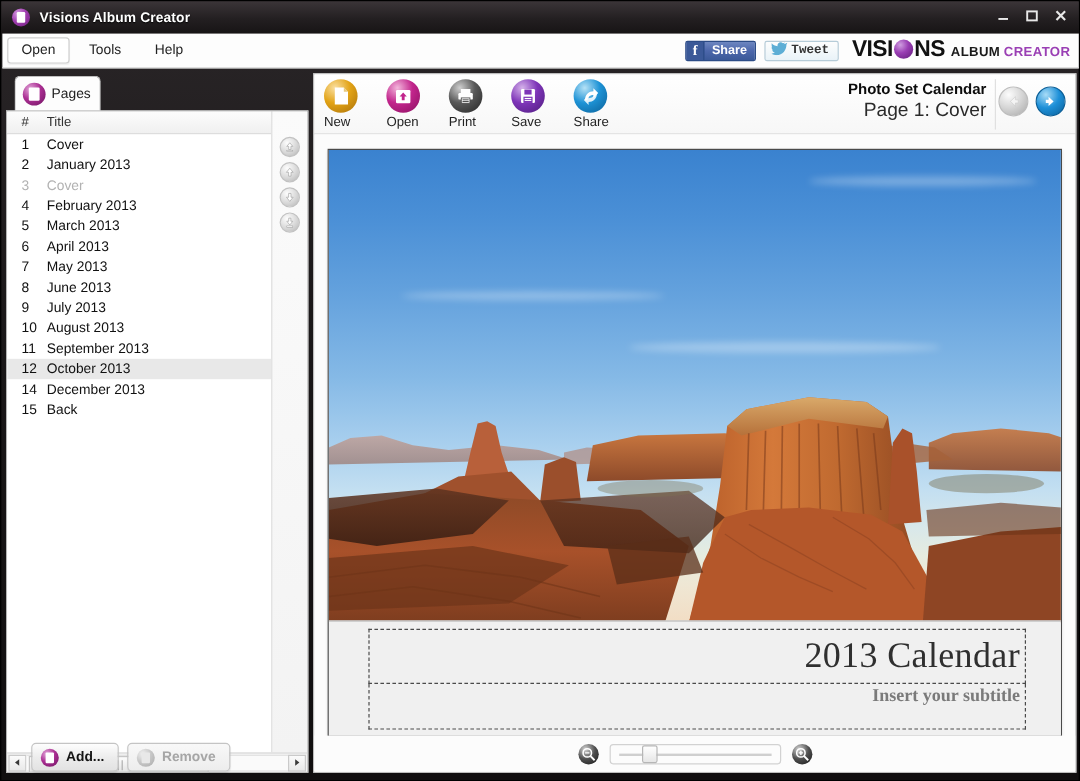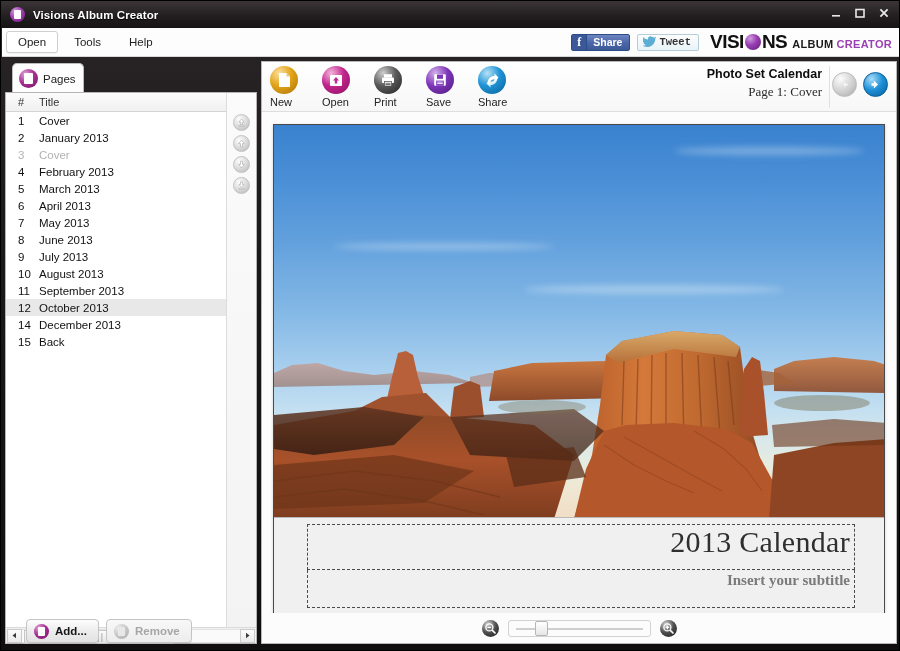--- a/index.html
+++ b/index.html
@@ -214,21 +214,21 @@
   .ico-new    { background: radial-gradient(circle at 33% 26%, #fadfa0 0%, #e2a316 45%, #a9700a 100%); }
   .ico-open   { background: radial-gradient(circle at 33% 26%, #f3b6dc 0%, #c2258c 45%, #8a0f60 100%); }
   .ico-save   { background: radial-gradient(circle at 33% 26%, #d5b2ea 0%, #7e35b8 45%, #4e1b7c 100%); }
   .ico-print  { background: radial-gradient(circle at 33% 26%, #cfcfcf 0%, #595959 45%, #232323 100%); }
   .ico-share  { background: radial-gradient(circle at 33% 26%, #b6e2f6 0%, #1e93d6 45%, #0b5f96 100%); }
 
   #doc-info {
     position: absolute; right: 74px; top: 5px; text-align: right;
   }
   #doc-title { font-size: 12.5px; font-weight: bold; color: #0c0c0c; }
-  #doc-page { font-size: 13px; color: #2a2a2a; margin-top: 3px; font-family: Liberation Serif, serif; }
+  #doc-page { font-size: 16px; color: #2a2a2a; margin-top: 3px; }
   #nav-sep { position: absolute; right: 66px; top: 4px; width: 1px; height: 42px; background: #e0e0e0; }
   #nav-btns { position: absolute; right: 8px; top: 10px; display: flex; gap: 6px; }
   .nav-circle { width: 25px; height: 25px; border-radius: 50%; display: flex; align-items: center; justify-content: center; }
   .nav-back { background: radial-gradient(circle at 33% 26%, #fcfcfc 0%, #d4d4d4 50%, #a8a8a8 100%); border:1px solid #bcbcbc; }
   .nav-fwd  { background: radial-gradient(circle at 33% 26%, #a8dcf7 0%, #1e90d8 48%, #0a5e97 100%); border:1px solid #0a5e97; }
 
   #canvas-area {
     position: absolute; left: 0; top: 50px; width: 634px; height: 531px;
     background: #fcfcfc; display: flex; flex-direction: column; align-items: center;
   }
@@ -246,21 +246,21 @@
       #a8cfee 62%, #c3dff1 72%, #d9e8ea 80%, #e6ecdf 86%, #efe7d4 92%, #f2ddc4 100%);
   }
   .cloud { position:absolute; background: rgba(255,255,255,.30); border-radius: 50%; filter: blur(3px); }
   #bottom-text-area {
     position: absolute; left: 0; bottom: 0; width: 612px; height: 96px;
     background: #f0f0f0; border-top: 1px solid #b9b9b9;
   }
   #title-box {
     position: absolute; left: 33px; top: 6px; width: 548px; height: 46px;
     border: 1px dashed #4a4a4a;
-    display: flex; justify-content: flex-end; padding-right: 4px;
+    display: flex; align-items: center; justify-content: flex-end; padding-right: 4px;
   }
   #title-box .txt {
     font-family: "Liberation Serif", serif; font-size: 30px; color: #2f2f2f;
     letter-spacing: .3px;
   }
   #subtitle-box {
     position: absolute; left: 33px; top: 52px; width: 548px; height: 38px;
     border: 1px dashed #4a4a4a; border-top: none;
     display: flex; align-items: flex-start; justify-content: flex-end; padding: 2px 4px 0 0;
   }

